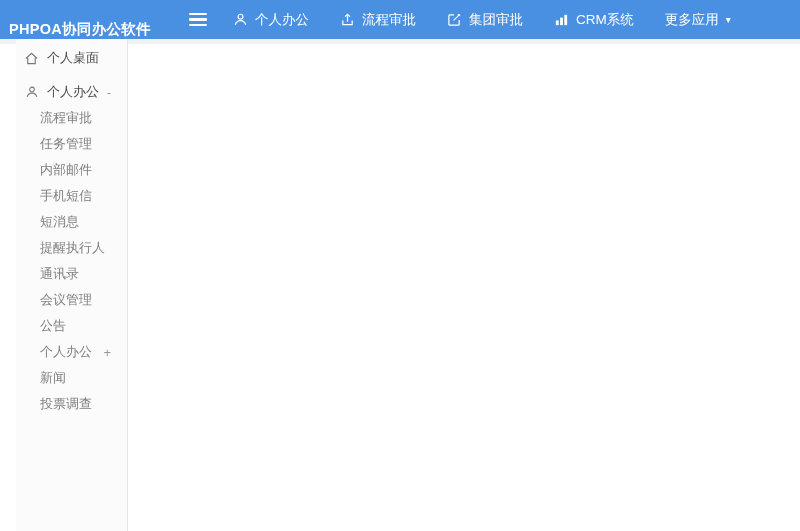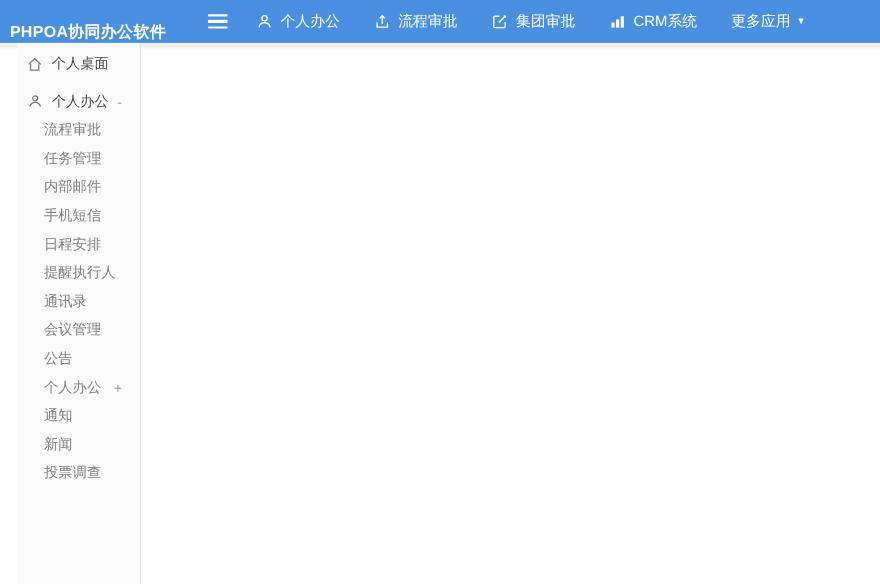--- a/index.html
+++ b/index.html
@@ -174,41 +174,38 @@
   <div class="side-item sub">
       <span>任务管理</span>
     </div>
   <div class="side-item sub">
       <span>内部邮件</span>
     </div>
   <div class="side-item sub">
       <span>手机短信</span>
     </div>
   <div class="side-item sub">
-      <span>日程安排</span>
+      <span>短消息</span>
     </div>
   <div class="side-item sub">
       <span>提醒执行人</span>
     </div>
   <div class="side-item sub">
       <span>通讯录</span>
     </div>
   <div class="side-item sub">
       <span>会议管理</span>
     </div>
   <div class="side-item sub">
       <span>公告</span>
     </div>
   <div class="side-item sub">
     <span>个人办公</span>
     <span class="side-toggle">+</span>
   </div>
-  <div class="side-item sub">
-      <span>通知</span>
-    </div>
   <div class="side-item sub">
       <span>新闻</span>
     </div>
   <div class="side-item sub">
       <span>投票调查</span>
     </div>
 </div>
 
 <div class="main"></div>
 

